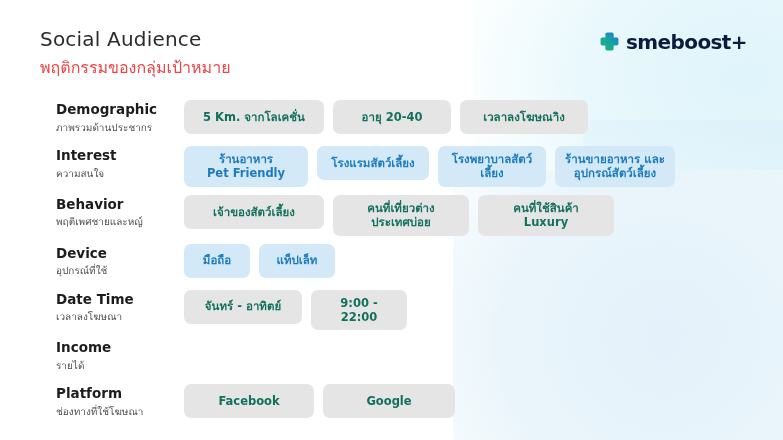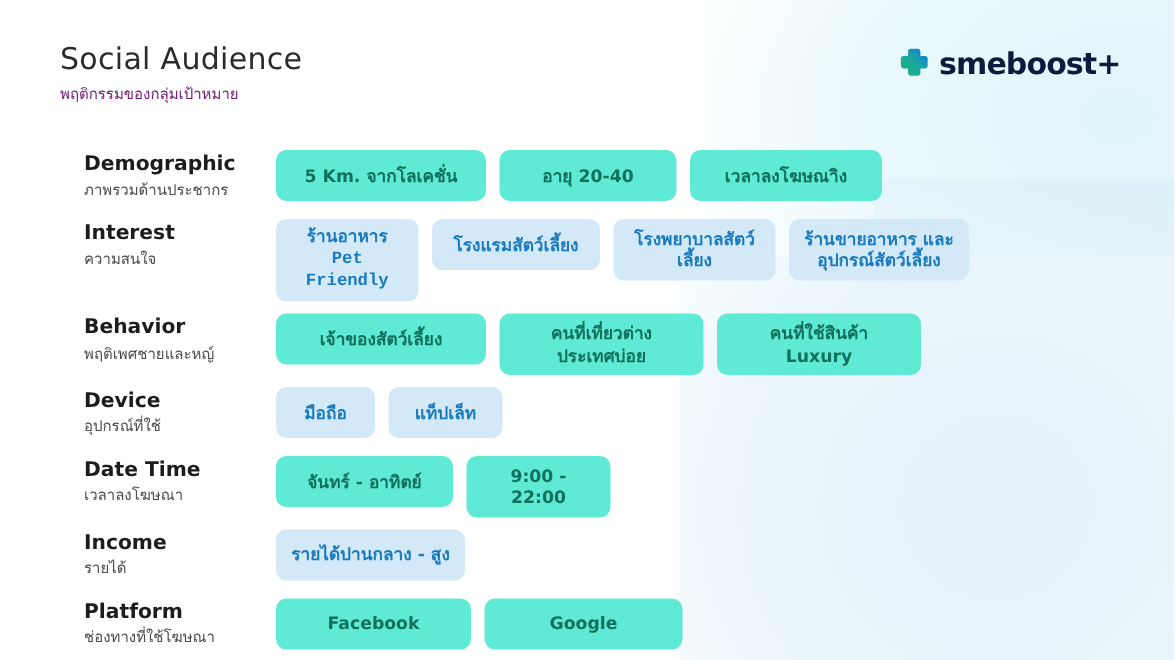--- a/index.html
+++ b/index.html
@@ -58,23 +58,23 @@
   }
   .page-title {
     font-size: 20px;
     font-weight: 400;
     color: #2b2b2b;
     letter-spacing: 0.2px;
     line-height: 1.15;
     margin: 0;
   }
   .page-subtitle {
-    font-size: 10px;
+    font-size: 16px;
     font-weight: 400;
-    color: #701a75;
+    color: #ef4444;
     margin-top: 7px;
     line-height: 1.2;
   }
 
   
   .logo {
     position: absolute;
     right: 36px;
     top: 31px;
     display: flex;
@@ -138,21 +138,21 @@
     justify-content: center;
     text-align: center;
     font-size: 11.5px;
     font-weight: bold;
     line-height: 1.25;
     padding: 6px 10px;
     box-sizing: border-box;
     min-height: 34px;
   }
   .chip.mint {
-    background: #5eead4;
+    background: #e5e5e5;
     color: #12705c;
   }
   .chip.blue {
     background: #d3e9f8;
     color: #1c7bbd;
   }
   .chip.tall {
     min-height: 40px;
   }
 </style>
@@ -195,21 +195,21 @@
           <div class="chip mint" style="width: 118px;">อายุ 20-40</div>
           <div class="chip mint" style="width: 128px;">เวลาลงโฆษณาิง</div>
         </div>
       </div>
       <div class="row">
         <div class="row-label">
           <div class="row-label-title">Interest</div>
           <div class="row-label-sub">ความสนใจ</div>
         </div>
         <div class="chips">
-          <div class="chip blue tall" style="width: 95px; font-family: Liberation Mono, monospace;">ร้านอาหาร<br>Pet Friendly</div>
+          <div class="chip blue tall" style="width: 124px;">ร้านอาหาร<br>Pet Friendly</div>
           <div class="chip blue" style="width: 112px;">โรงแรมสัตว์เลี้ยง</div>
           <div class="chip blue tall" style="width: 108px;">โรงพยาบาลสัตว์<br>เลี้ยง</div>
           <div class="chip blue tall" style="width: 120px;">ร้านขายอาหาร และ<br>อุปกรณ์สัตว์เลี้ยง</div>
         </div>
       </div>
       <div class="row">
         <div class="row-label">
           <div class="row-label-title">Behavior</div>
           <div class="row-label-sub">พฤติเพศชายและหญ์</div>
         </div>
@@ -237,23 +237,20 @@
         <div class="chips">
           <div class="chip mint" style="width: 118px;">จันทร์ - อาทิตย์</div>
           <div class="chip mint" style="width: 96px;">9:00 - 22:00</div>
         </div>
       </div>
       <div class="row">
         <div class="row-label">
           <div class="row-label-title">Income</div>
           <div class="row-label-sub">รายได้</div>
         </div>
-        <div class="chips">
-          <div class="chip blue" style="width: 126px;">รายได้ปานกลาง - สูง</div>
-        </div>
       </div>
       <div class="row">
         <div class="row-label">
           <div class="row-label-title">Platform</div>
           <div class="row-label-sub">ช่องทางที่ใช้โฆษณา</div>
         </div>
         <div class="chips">
           <div class="chip mint" style="width: 130px;">Facebook</div>
           <div class="chip mint" style="width: 132px;">Google</div>
         </div>

